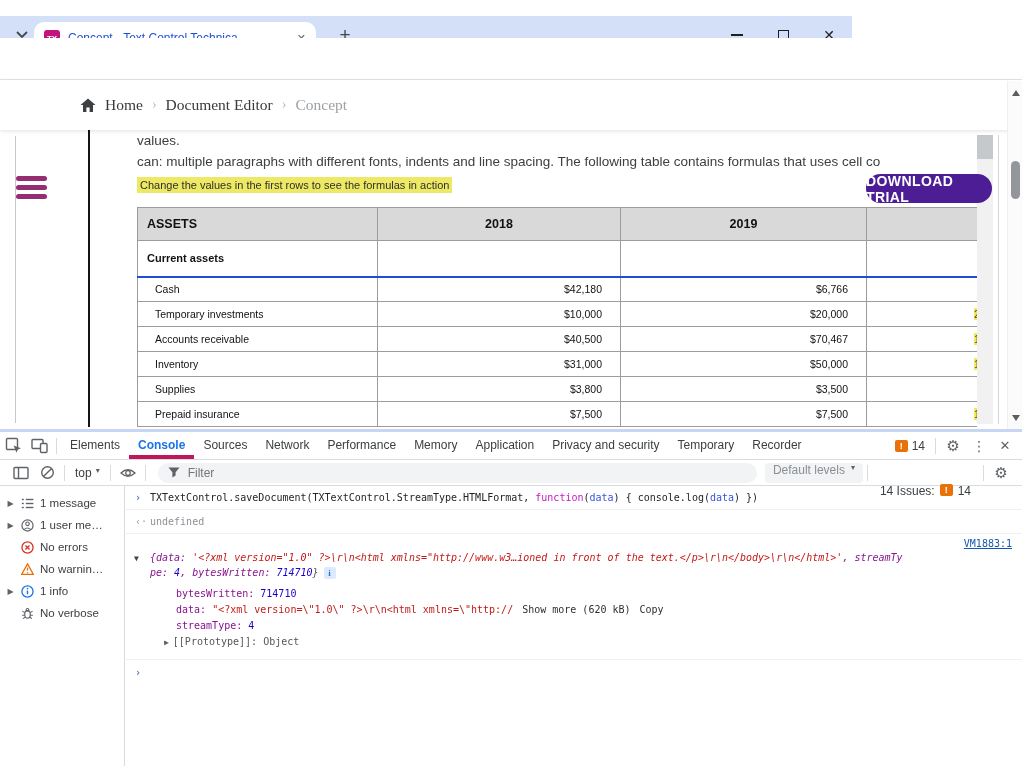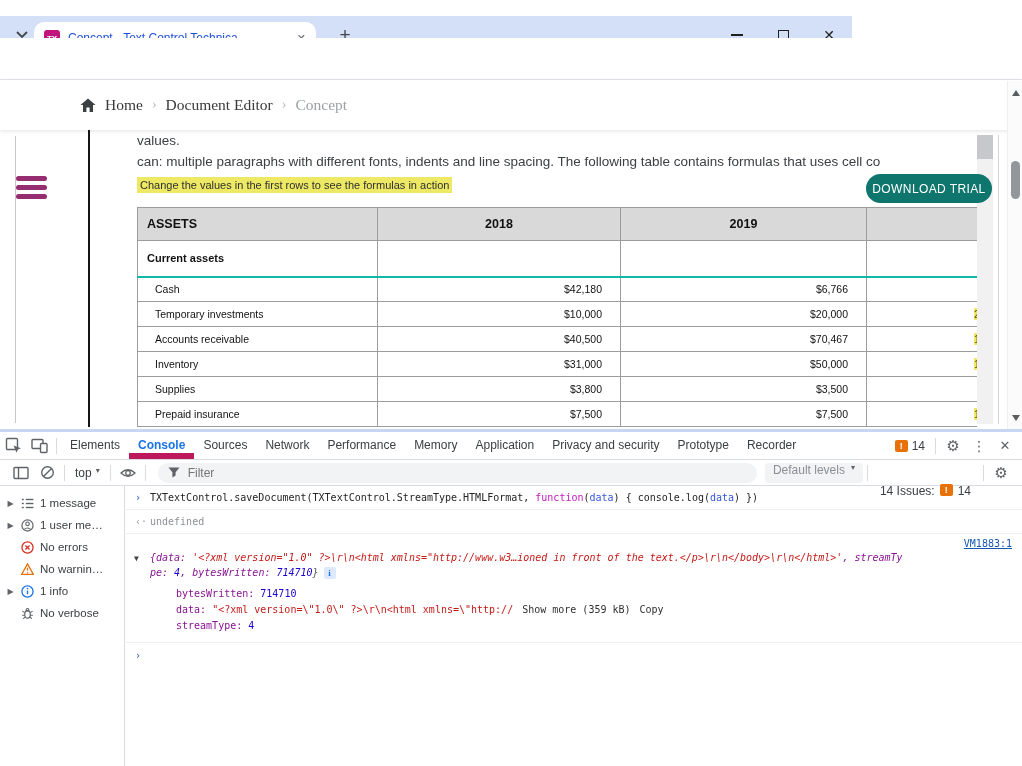--- a/index.html
+++ b/index.html
@@ -32,37 +32,37 @@
   .avatar { position:absolute; left:948px; top:47px; width:26px; height:26px; border-radius:50%; background:#BE1E5A; color:#fff; font-size:12.5px; font-weight:bold; display:flex; align-items:center; justify-content:center; }
   .menu-dots { position:absolute; left:996px; top:48px; font-size:16px; color:#474B4F; }
 
   
   .site-header { position:absolute; left:0; top:80px; width:1022px; height:50px; background:#fff; box-shadow:0 1px 4px rgba(0,0,0,0.12); z-index:3; }
   .hamburger { position:absolute; left:16px; top:96px; width:31px; }
   .hamburger div { width:31px; height:5px; background:#952D70; border-radius:2.5px; margin-bottom:4px; }
   .breadcrumb { position:absolute; left:80px; top:0; height:50px; display:flex; align-items:center; gap:9px; font-size:15.5px; color:#3A3A3A;font-family:Liberation Serif, serif; }
   .crumb-sep { color:#B9BDC2; font-size:14px; }
   .crumb-muted { color:#9CA1A6; }
-  .cta { position:absolute; left:866px; top:94px; width:126px; height:29px; border-radius:14.5px; background:#0f766e; color:#fff; font-size:12px; font-weight:normal; letter-spacing:0.4px; display:flex; align-items:center; justify-content:center; }
+  .cta { position:absolute; left:866px; top:94px; width:126px; height:29px; border-radius:14.5px; background:#4c1d95; color:#fff; font-size:14px; font-weight:bold; letter-spacing:0.4px; display:flex; align-items:center; justify-content:center; }
 
   
   .page { position:absolute; left:0; top:130px; width:1022px; height:299px; background:#fff; overflow:hidden; }
   .vline-grey { position:absolute; left:15px; top:6px; width:1px; height:287px; background:#C8C8C8; }
   .vline-black { position:absolute; left:88px; top:0; width:2px; height:297px; background:#151515; }
   .para { position:absolute; left:137px; top:0; width:840px; font-size:13.5px; color:#3C4043; line-height:21px; overflow:hidden; }
   .para span { display:block; white-space:nowrap; overflow:hidden; }
   .note { position:absolute; left:137px; top:47px; background:#EDE964; color:#2F2F2F; font-size:11px; padding:2px 3px; white-space:nowrap; }
   .tablewrap { position:absolute; left:137px; top:77px; width:840px; height:222px; overflow:hidden; }
   table.fin { border-collapse:collapse; table-layout:fixed; width:1029px; }
   table.fin col:nth-child(1){ width:240px; } table.fin col:nth-child(2){ width:243px; }
   table.fin col:nth-child(3){ width:246px; } table.fin col:nth-child(4){ width:300px; }
   table.fin td, table.fin th { border:1px solid #9C9C9C; font-size:10.5px; color:#111; }
   tr.thead th { background:#D9D9D9; height:33px; font-size:12.5px; font-weight:bold; }
   tr.thead th:first-child { text-align:left; padding-left:9px; }
-  tr.section td { height:36px; border-bottom:2px solid #14b8a6; font-weight:bold; font-size:11px; }
+  tr.section td { height:36px; border-bottom:2px solid #1d4ed8; font-weight:bold; font-size:11px; }
   tr.section td:first-child { padding-left:9px; }
   tr.drow td { height:25px; }
   td.lbl { padding-left:17px; }
   td.val { text-align:right; padding-right:18px; }
   td.partial { padding-left:107px; overflow:hidden; }
   td.partial span { background:#EDE964; color:#6b4a00; white-space:nowrap; }
   .inner-track { position:absolute; left:977px; top:5px; width:16px; height:289px; background:#F1F1F1; }
   .inner-thumb { position:absolute; left:0; top:0; width:16px; height:24px; background:#C6C9CC; }
   .vline-right { position:absolute; left:998px; top:5px; width:1px; height:289px; background:#D5D5D5; }
 
@@ -73,21 +73,21 @@
   .arr-down { position:absolute; bottom:8px; left:3.5px; width:0; height:0; border-left:4px solid transparent; border-right:4px solid transparent; border-top:6px solid #5a5d60; }
 
   .split-line { position:absolute; left:0; top:429px; width:1022px; height:3px; background:#C7D7F3; }
 
   
   .devtools { position:absolute; left:0; top:432px; width:1022px; height:334px; background:#fff; color:#3C4043; font-size:12px; }
   .dt-tabs { position:absolute; left:0; top:0; width:1022px; height:28px; display:flex; align-items:center; border-bottom:1px solid #D8DCE0; }
   .dt-icn { display:flex; align-items:center; justify-content:center; width:26px; height:26px; flex:0 0 auto; }
   .vsep { width:1px; height:16px; background:#D8DCE0; margin:0 4px; flex:0 0 auto; }
   .dt-tab { padding:0 9px; height:27px; line-height:27px; white-space:nowrap; color:#3C4043; }
-  .dt-tab.active { color:#1A73E8; border-bottom:6px solid #be185d; font-weight:bold; }
+  .dt-tab.active { color:#1A73E8; border-bottom:4px solid #be185d; font-weight:bold; }
   .dt-spacer { flex:1; }
   .issue-badge { display:inline-flex; width:13px; height:12px; border-radius:2px; background:#E8710A; color:#fff; font-size:9px; font-weight:bold; align-items:center; justify-content:center; flex:0 0 auto; }
   .badge-count { margin:0 6px 0 4px; }
   .glyph { color:#5F6368; }
   .dt-toolbar { position:absolute; left:0; top:28px; width:1022px; height:26px; display:flex; align-items:center; border-bottom:1px solid #D8DCE0; padding:0 8px; }
   .ctx { display:flex; align-items:flex-start; gap:4px; padding:0 6px; color:#3C4043; }
   .caret { font-size:8px; color:#5F6368; }
   .filter-pill { flex:1; height:20px; background:#F1F3F4; border-radius:10px; display:flex; align-items:center; padding:0 10px; margin:0 8px; max-width:614px; }
   .filter-pill input { border:none; outline:none; background:transparent; font-size:12px; color:#3C4043; margin-left:8px; width:90%; font-family:"Liberation Sans",sans-serif; }
   .levels-pill { height:20px; background:#F1F3F4; border-radius:4px; display:flex; align-items:flex-start; gap:6px; padding:0 8px; color:#8A8F94; white-space:nowrap; }
@@ -289,21 +289,21 @@
     </span>
     <span class="vsep"></span>
     <span class="dt-tab">Elements</span>
     <span class="dt-tab active">Console</span>
     <span class="dt-tab">Sources</span>
     <span class="dt-tab">Network</span>
     <span class="dt-tab">Performance</span>
     <span class="dt-tab">Memory</span>
     <span class="dt-tab">Application</span>
     <span class="dt-tab">Privacy and security</span>
-    <span class="dt-tab">Prototype</span>
+    <span class="dt-tab">Temporary</span>
     <span class="dt-tab">Recorder</span>
     <span class="dt-spacer"></span>
     <span class="issue-badge">!</span>
     <span class="badge-count">14</span>
     <span class="vsep"></span>
     <span class="dt-icn glyph" style="font-size:15px;">⚙</span>
     <span class="dt-icn glyph" style="font-size:14px;">⋮</span>
     <span class="dt-icn glyph" style="font-size:13px; margin-right:4px;">✕</span>
   </div>
 
@@ -425,21 +425,22 @@
     </div>
     <div class="c-row log-row">
       <a class="vm-link">VM1883:1</a>
       <span class="tri">▼</span>
       <div class="preview">
         <span class="pk">{data: </span><span class="ps">'&lt;?xml version="1.0" ?&gt;\r\n&lt;html xmlns="http://www.w3…ioned in front of the text.&lt;/p&gt;\r\n&lt;/body&gt;\r\n&lt;/html&gt;'</span><span class="pk">, streamTy</span><br>
         <span class="pk">pe: </span><span class="pn">4</span><span class="pk">, bytesWritten: </span><span class="pn">714710</span><span class="pg">}</span><span class="info-chip">i</span>
       </div>
       <div class="props">
         <div><span class="prop-key">bytesWritten: </span><span class="prop-num">714710</span></div>
-        <div><span class="prop-key">data: </span><span class="prop-str">"&lt;?xml version=\"1.0\" ?&gt;\r\n&lt;html xmlns=\"http://</span><span class="action">Show more (359 kB)</span><span class="action">Copy</span></div>
+        <div><span class="prop-key">data: </span><span class="prop-str">"&lt;?xml version=\"1.0\" ?&gt;\r\n&lt;html xmlns=\"http://</span><span class="action">Show more (620 kB)</span><span class="action">Copy</span></div>
         <div><span class="prop-key">streamType: </span><span class="prop-num">4</span></div>
+        <div class="proto"><span class="tri2">▶</span><span>[[Prototype]]: </span><span>Object</span></div>
       </div>
     </div>
     <div class="prompt-row">
       <span class="c-caret" style="top:7px;">›</span>
     </div>
   </div>
 </div>
 
 </body></html>

